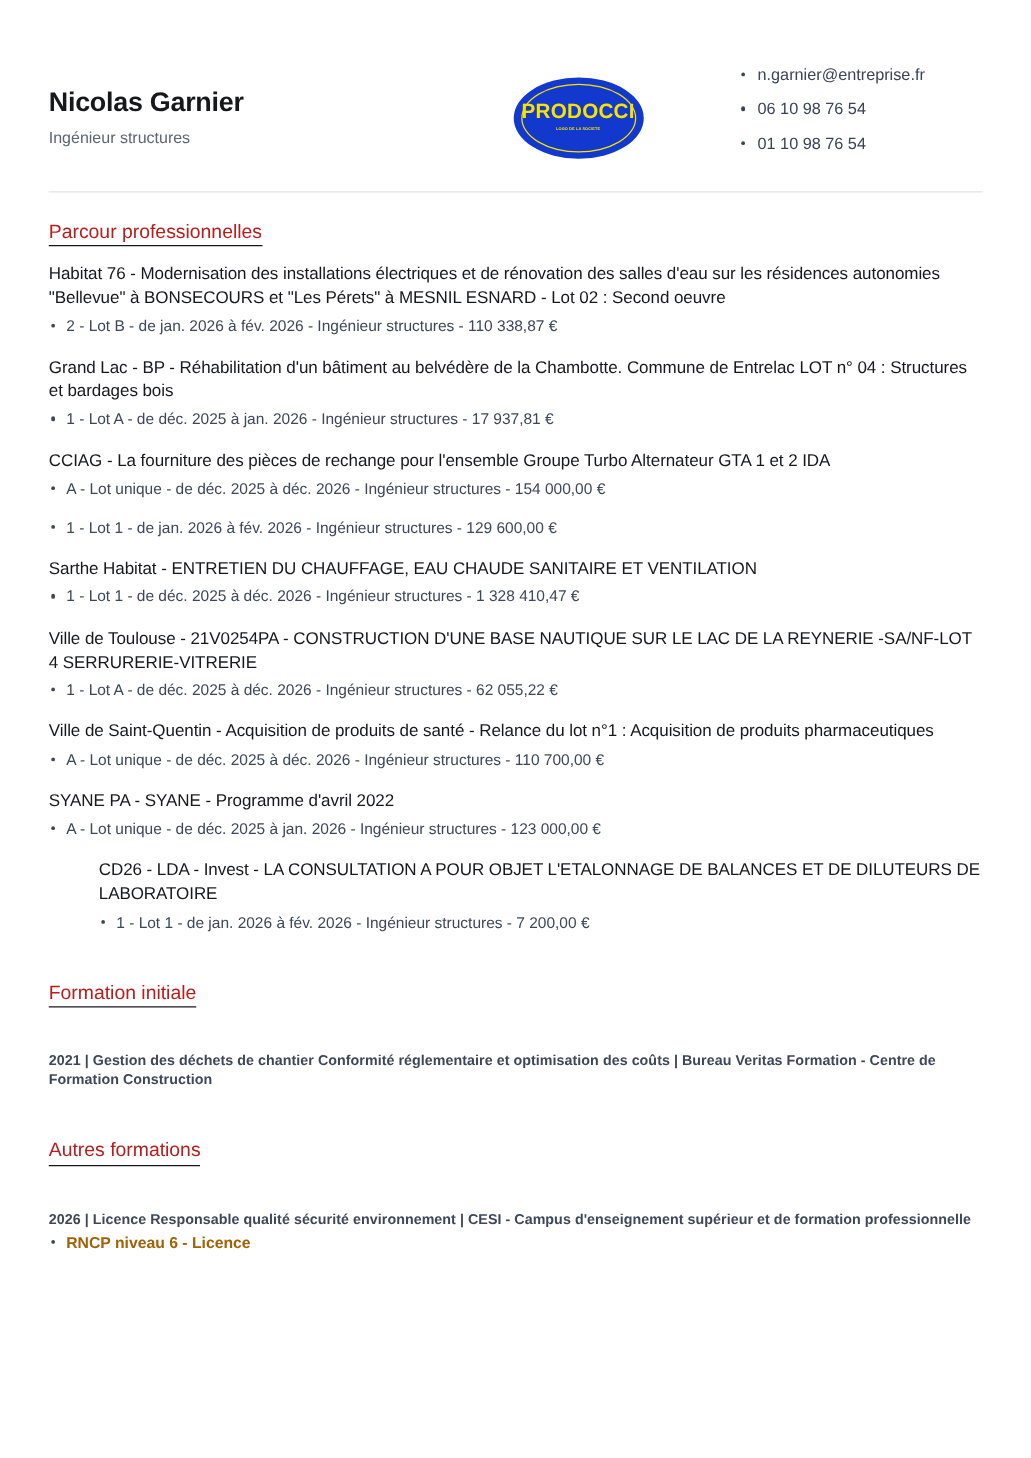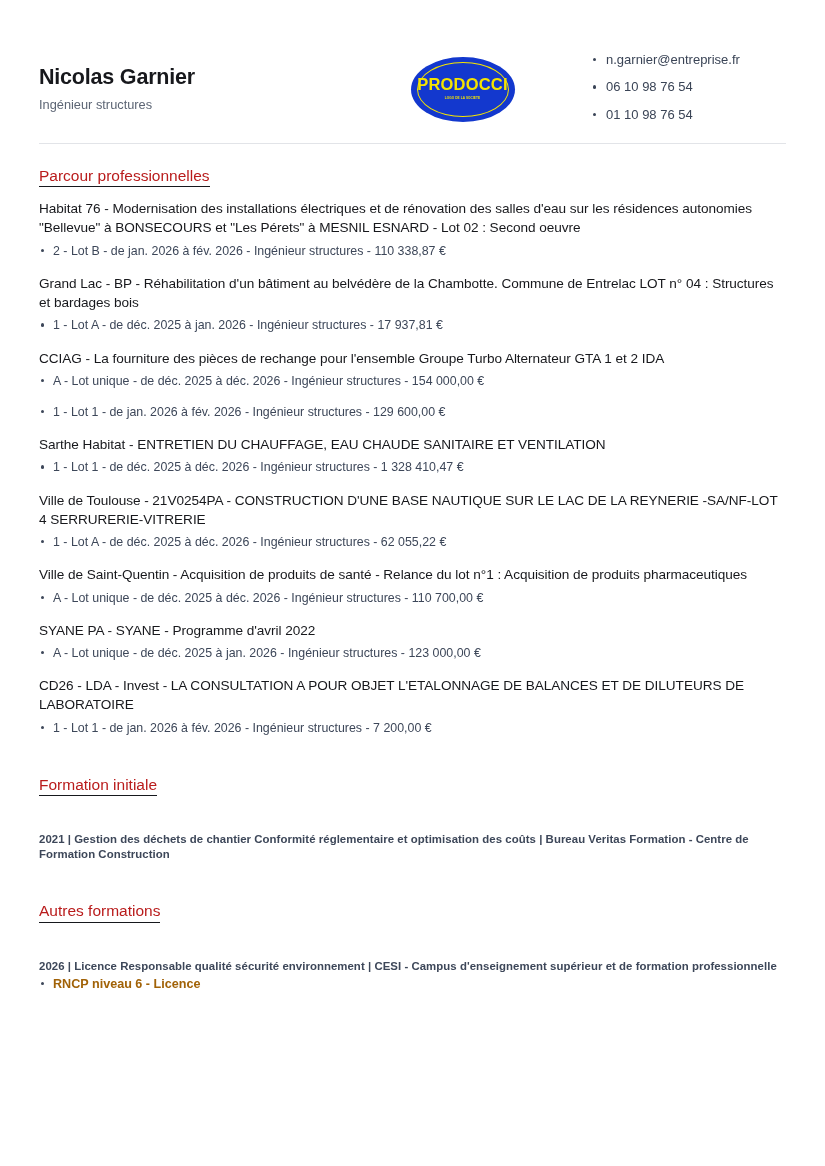--- a/index.html
+++ b/index.html
@@ -115,21 +115,21 @@
   }
   .contacts li {
     position: relative;
     padding-left: 14px;
     font-size: 13px;
     color: #3a4456;
     line-height: 1.25;
     margin-bottom: 11px;
     white-space: nowrap;
   }
-  .contacts li:last-child { margin-bottom: 4px; }
+  .contacts li:last-child { margin-bottom: 14px; }
   .contacts li::before {
     content: "";
     position: absolute;
     left: 1px;
     top: 6px;
     width: 3.4px;
     height: 3.4px;
     border-radius: 50%;
     background: #3a4456;
   }
@@ -147,21 +147,21 @@
     font-weight: normal;
     color: #b91c1c;
     display: inline-block;
     border-bottom: 1.6px solid #16181d;
     padding-bottom: 1px;
     line-height: 1.25;
   }
 
   .exp-list { margin-top: 12px; }
   .exp-item { margin-bottom: 15px; }
-  .exp-item:last-child { margin-bottom: 0; }
+  .exp-item:last-child { margin-bottom: 0; margin-left: 40px; }
   .exp-title {
     font-size: 13.6px;
     font-weight: normal;
     color: #17181c;
     line-height: 1.42;
     letter-spacing: -0.05px;
   }
   .exp-meta {
     position: relative;
     padding-left: 14px;

